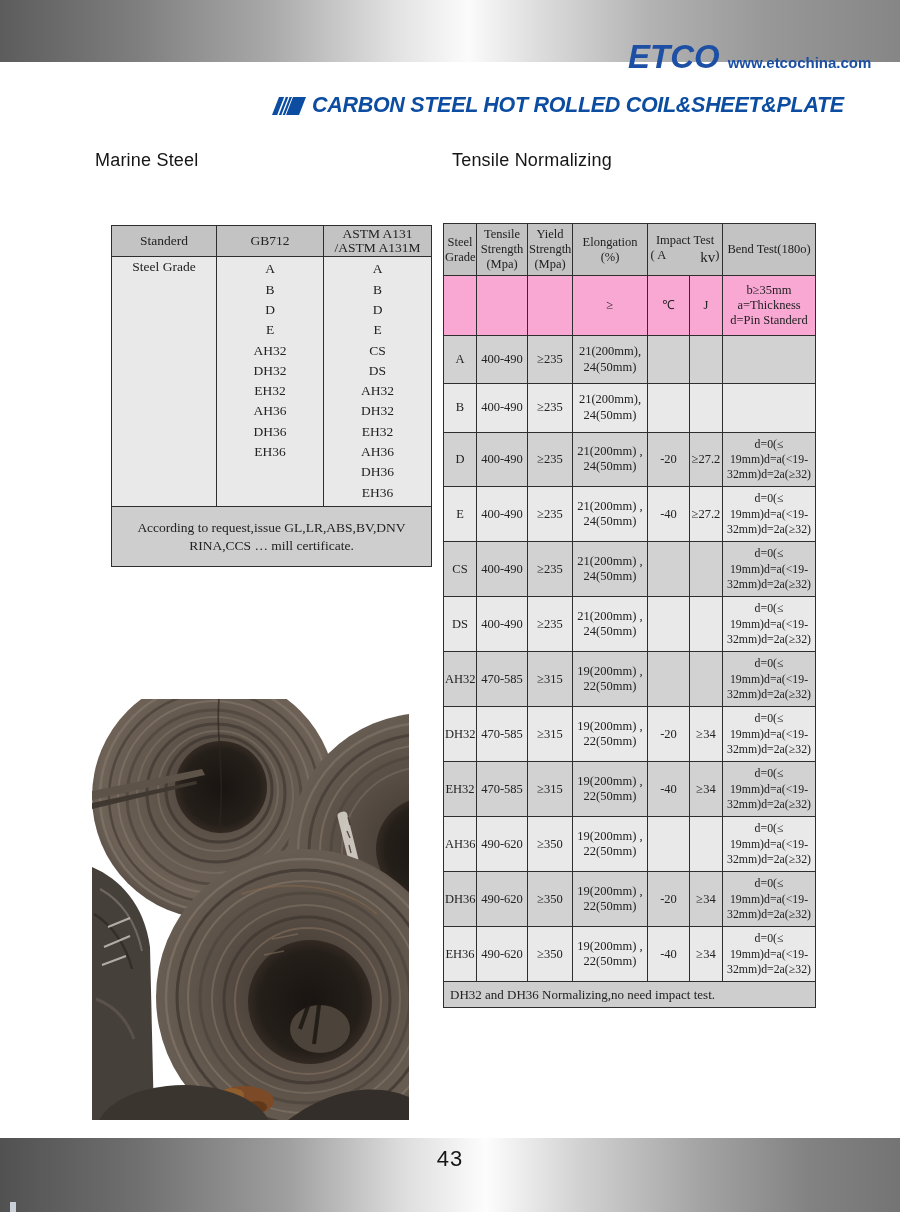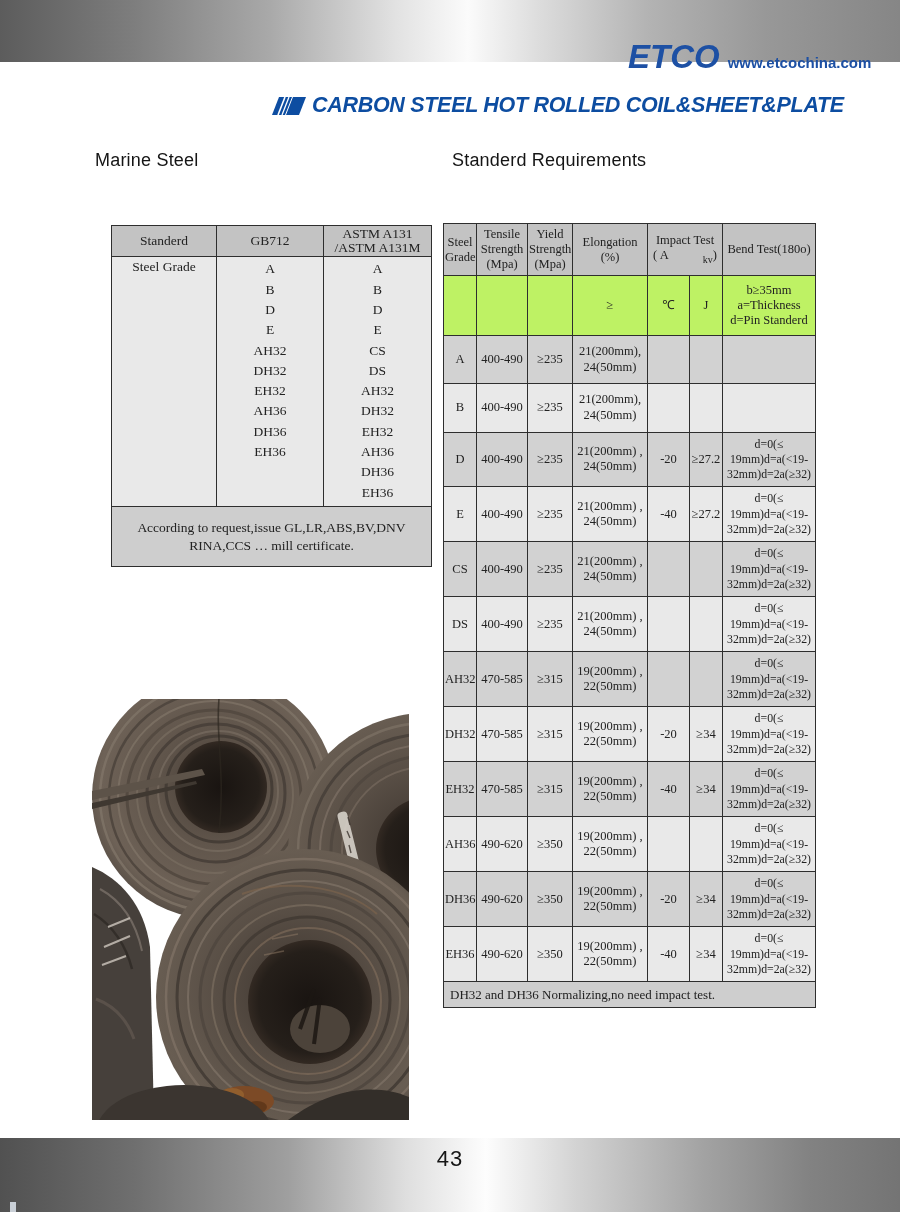--- a/index.html
+++ b/index.html
@@ -67,33 +67,33 @@
     background:#cecece !important; height:60px; vertical-align:middle;
     text-align:center; padding:2px 6px; font-size:13.5px; line-height:1.35;
   }
   
   .tensile-table { position:absolute; left:443px; top:223px; width:372px; }
   .tensile-table th {
     font-weight:400; font-size:12.5px; text-align:center; vertical-align:middle;
     line-height:1.2; padding:3px 1px;
   }
   .tensile-table thead tr:nth-child(1) th { background:#c3c3c3; height:45px; }
-  .tensile-table thead tr:nth-child(2) th { background:#bef264; height:60px; }
+  .tensile-table thead tr:nth-child(2) th { background:#f9a8d4; height:60px; }
   .tensile-table td {
     font-size:12.5px; text-align:center; vertical-align:middle;
     line-height:1.25; padding:8px 1px;
   }
   .tensile-table .row-dark td { background:#d2d2d2; }
   .tensile-table .row-light td { background:#e9e9e9; }
   .tensile-table td.cell-bend { font-size:11.8px; line-height:1.3; padding:4px 2px; }
   .tensile-foot-cell {
     background:#cecece !important; text-align:left !important; height:26px;
     padding:3px 6px !important; font-size:13px !important;
   }
-  sub { font-size:10px;margin-left:34px; }
+  sub { font-size:15px;margin-left:34px; }
   
   .photo { position:absolute; left:92px; top:699px; width:317px; height:421px; }
   .photo svg { display:block; width:100%; height:100%; }
 </style>
 </head>
 <body>
 
 <div class="page">
 
   <div class="top-bar"></div>
@@ -107,21 +107,21 @@
     <svg class="title-icon" viewBox="0 0 42 22">
       <polygon points="8,20 15,2 42,2 35,20" fill="#0d4da1"></polygon>
       <line x1="14" y1="20" x2="21" y2="2" stroke="#ffffff" stroke-width="1.6"></line>
       <line x1="18" y1="20" x2="25" y2="2" stroke="#ffffff" stroke-width="1.3"></line>
       <line x1="21.5" y1="20" x2="28.5" y2="2" stroke="#ffffff" stroke-width="1"></line>
     </svg>
     <span class="page-title">CARBON STEEL HOT ROLLED COIL&amp;SHEET&amp;PLATE</span>
   </div>
 
   <div class="section-heading heading-marine">Marine Steel</div>
-  <div class="section-heading heading-tensile">Standerd Requirements</div>
+  <div class="section-heading heading-tensile">Tensile Normalizing</div>
 
   <table class="marine-table">
     <colgroup>
         <col style="width:105px">
         <col style="width:107px">
         <col style="width:108px">
       </colgroup>
     <thead>
       <tr>
         <th>Standerd</th>

